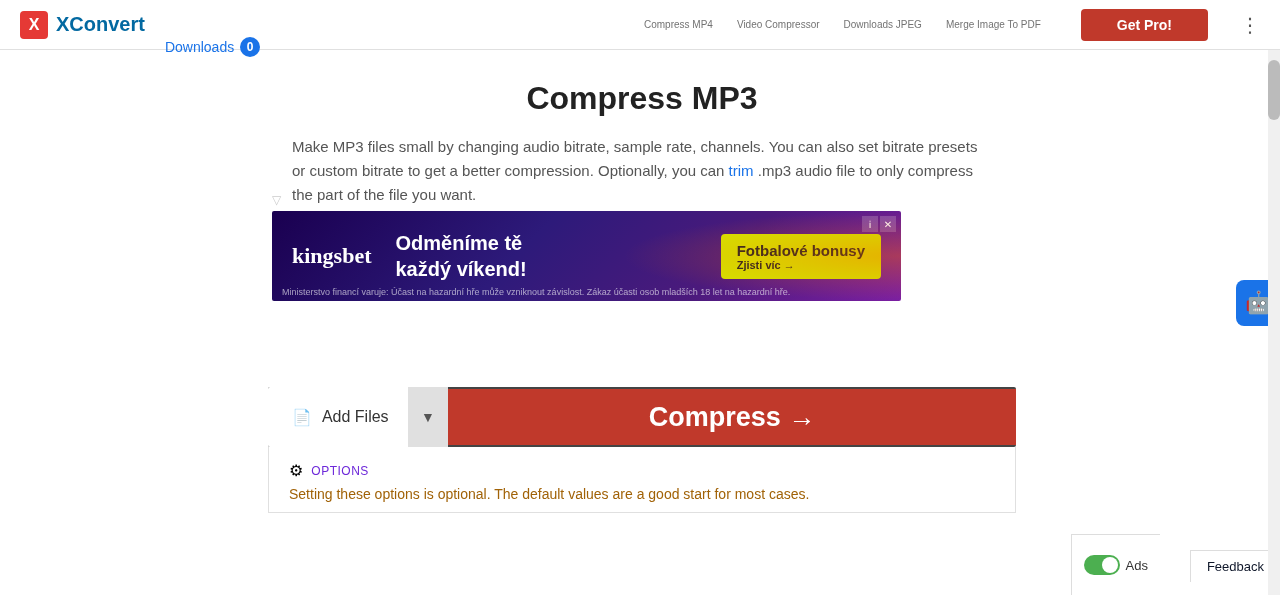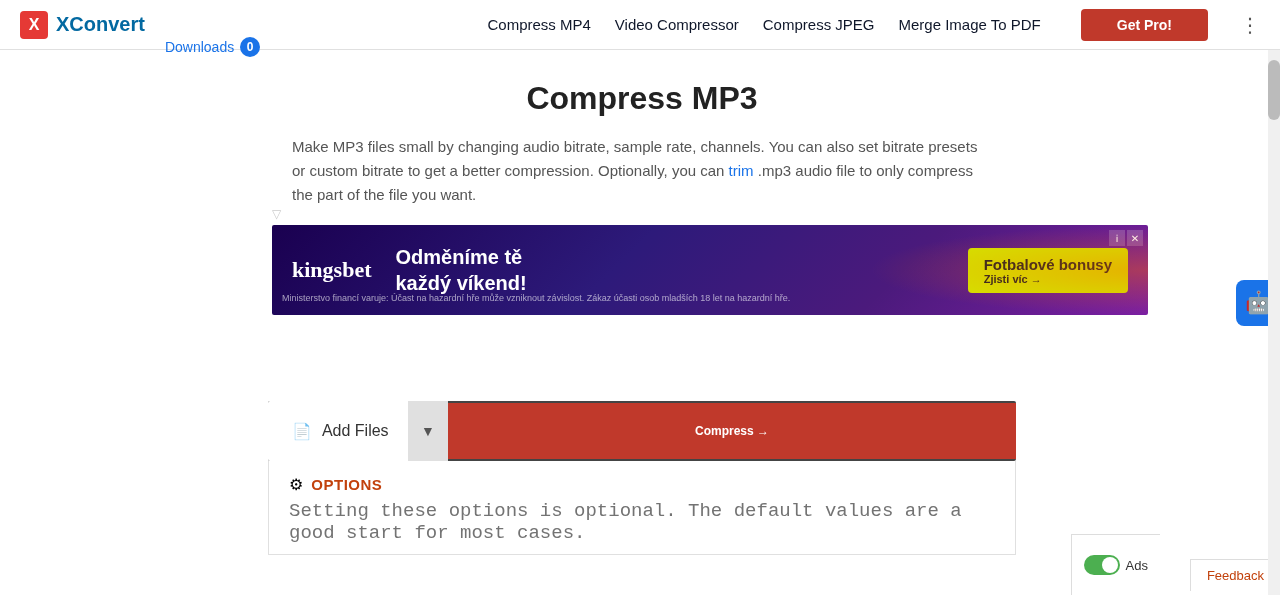--- a/index.html
+++ b/index.html
@@ -61,22 +61,22 @@
       justify-content: center;
       font-size: 12px;
       font-weight: bold;
     }
     #nav-links {
       display: flex;
       align-items: center;
       gap: 24px;
     }
     .nav-link {
-      color: #0f172a;
-      font-size: 15px;
+      color: #737373;
+      font-size: 10px;
       cursor: pointer;
       text-decoration: none;
     }
     #get-pro-btn {
       background: #c0392b;
       color: white;
       border: none;
       padding: 8px 36px;
       border-radius: 4px;
       font-size: 14px;
@@ -131,21 +131,21 @@
       margin-bottom: 18px;
       text-align: center;
     }
 
     #description {
       max-width: 740px;
       text-align: left;
       font-size: 15px;
       color: #555;
       line-height: 1.6;
-      margin-bottom: 18px;
+      margin-bottom: 4px;
       padding: 0 20px;
     }
     #description a { color: #1a73e8; text-decoration: none; }
 
     
     #ad-container {
       width: 740px;
       margin-bottom: 16px;
       position: relative;
     }
@@ -153,21 +153,21 @@
       position: absolute;
       top: -18px;
       left: 0;
       font-size: 10px;
       color: #999;
       display: flex;
       align-items: center;
       gap: 4px;
     }
     #ad-banner {
-      width: 876px;
+      width: 629px;
       height: 90px;
       background: linear-gradient(135deg, #1a0050 0%, #2d1a7a 40%, #4b1a7c 70%, #7b1fa2 100%);
       border-radius: 2px;
       display: flex;
       align-items: center;
       padding: 0 20px;
       position: relative;
       overflow: hidden;
     }
     #ad-logo {
@@ -213,21 +213,21 @@
       font-size: 10px;
       cursor: pointer;
       display: flex;
       align-items: center;
       justify-content: center;
     }
     #ad-disclaimer {
       font-size: 9px;
       color: rgba(255,255,255,0.6);
       position: absolute;
-      bottom: 12px;
+      bottom: 4px;
       left: 10px;
     }
     #ad-soccer-img {
       position: absolute;
       right: 0;
       top: 0;
       width: 280px;
       height: 90px;
       background: radial-gradient(ellipse at right, rgba(255,100,0,0.4) 0%, transparent 70%);
       overflow: hidden;
@@ -274,21 +274,21 @@
       cursor: pointer;
       font-size: 14px;
       color: #555;
     }
     #compress-btn {
       flex: 1;
       height: 56px;
       background: #c0392b;
       color: white;
       border: none;
-      font-size: 12px;
+      font-size: 27px;
       font-weight: bold;
       cursor: pointer;
       display: flex;
       align-items: center;
       justify-content: center;
       gap: 10px;
     }
 
     
     #options-panel {
@@ -298,43 +298,42 @@
       border-top: none;
       padding: 14px 20px 10px 20px;
     }
     #options-header {
       display: flex;
       align-items: center;
       gap: 8px;
       margin-bottom: 6px;
     }
     #options-title {
-      font-size: 15px;
-      font-weight: bold;
-      color: #c2410c;
+      font-size: 12px;
+      font-weight: normal;
+      color: #6d28d9;
       letter-spacing: 0.5px;
     }
     #options-subtitle {
-      font-size: 19px;
-      color: #737373;
-      font-family: Liberation Mono, monospace;
+      font-size: 14px;
+      color: #a16207;
     }
 
     
     #feedback-btn {
       position: fixed;
-      bottom: 4px;
+      bottom: 13px;
       right: 0;
       background: white;
       border: 1px solid #ddd;
       border-right: none;
       border-bottom: none;
       padding: 8px 16px;
       font-size: 13px;
-      color: #c2410c;
+      color: #0f172a;
       cursor: pointer;
       display: flex;
       align-items: center;
       gap: 8px;
     }
     #ads-toggle-area {
       position: fixed;
       bottom: 0;
       right: 120px;
       background: white;
@@ -393,21 +392,21 @@
     <div id="logo-icon">X</div>
     <span id="logo-text">XConvert</span>
   </div>
   <a id="downloads-btn">
     <span>Downloads</span>
     <span id="downloads-badge">0</span>
   </a>
   <nav id="nav-links">
     <a class="nav-link">Compress MP4</a>
     <a class="nav-link">Video Compressor</a>
-    <a class="nav-link">Compress JPEG</a>
+    <a class="nav-link">Downloads JPEG</a>
     <a class="nav-link">Merge Image To PDF</a>
     <button id="get-pro-btn">Get Pro!</button>
     <button id="more-btn">⋮</button>
   </nav>
 </div>
 
 <div id="scrollbar">
   <div id="scrollbar-thumb"></div>
 </div>
 

